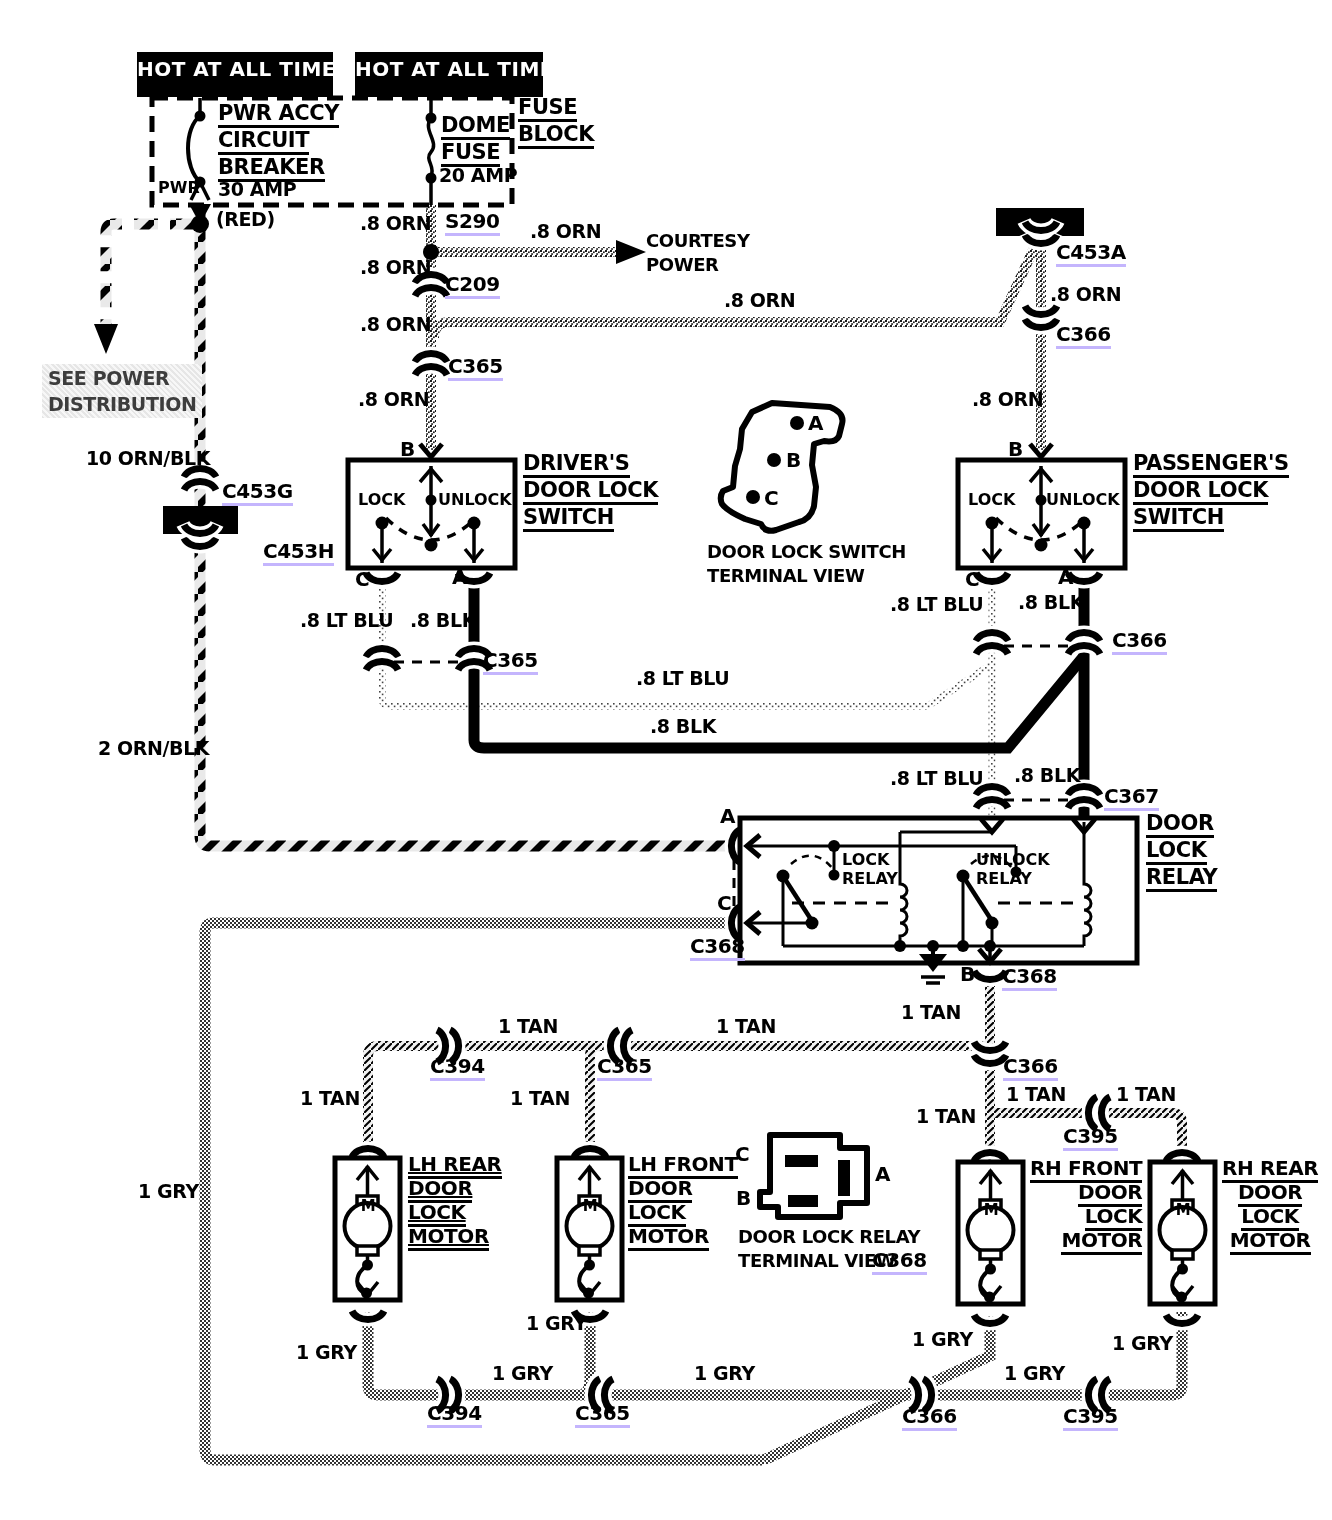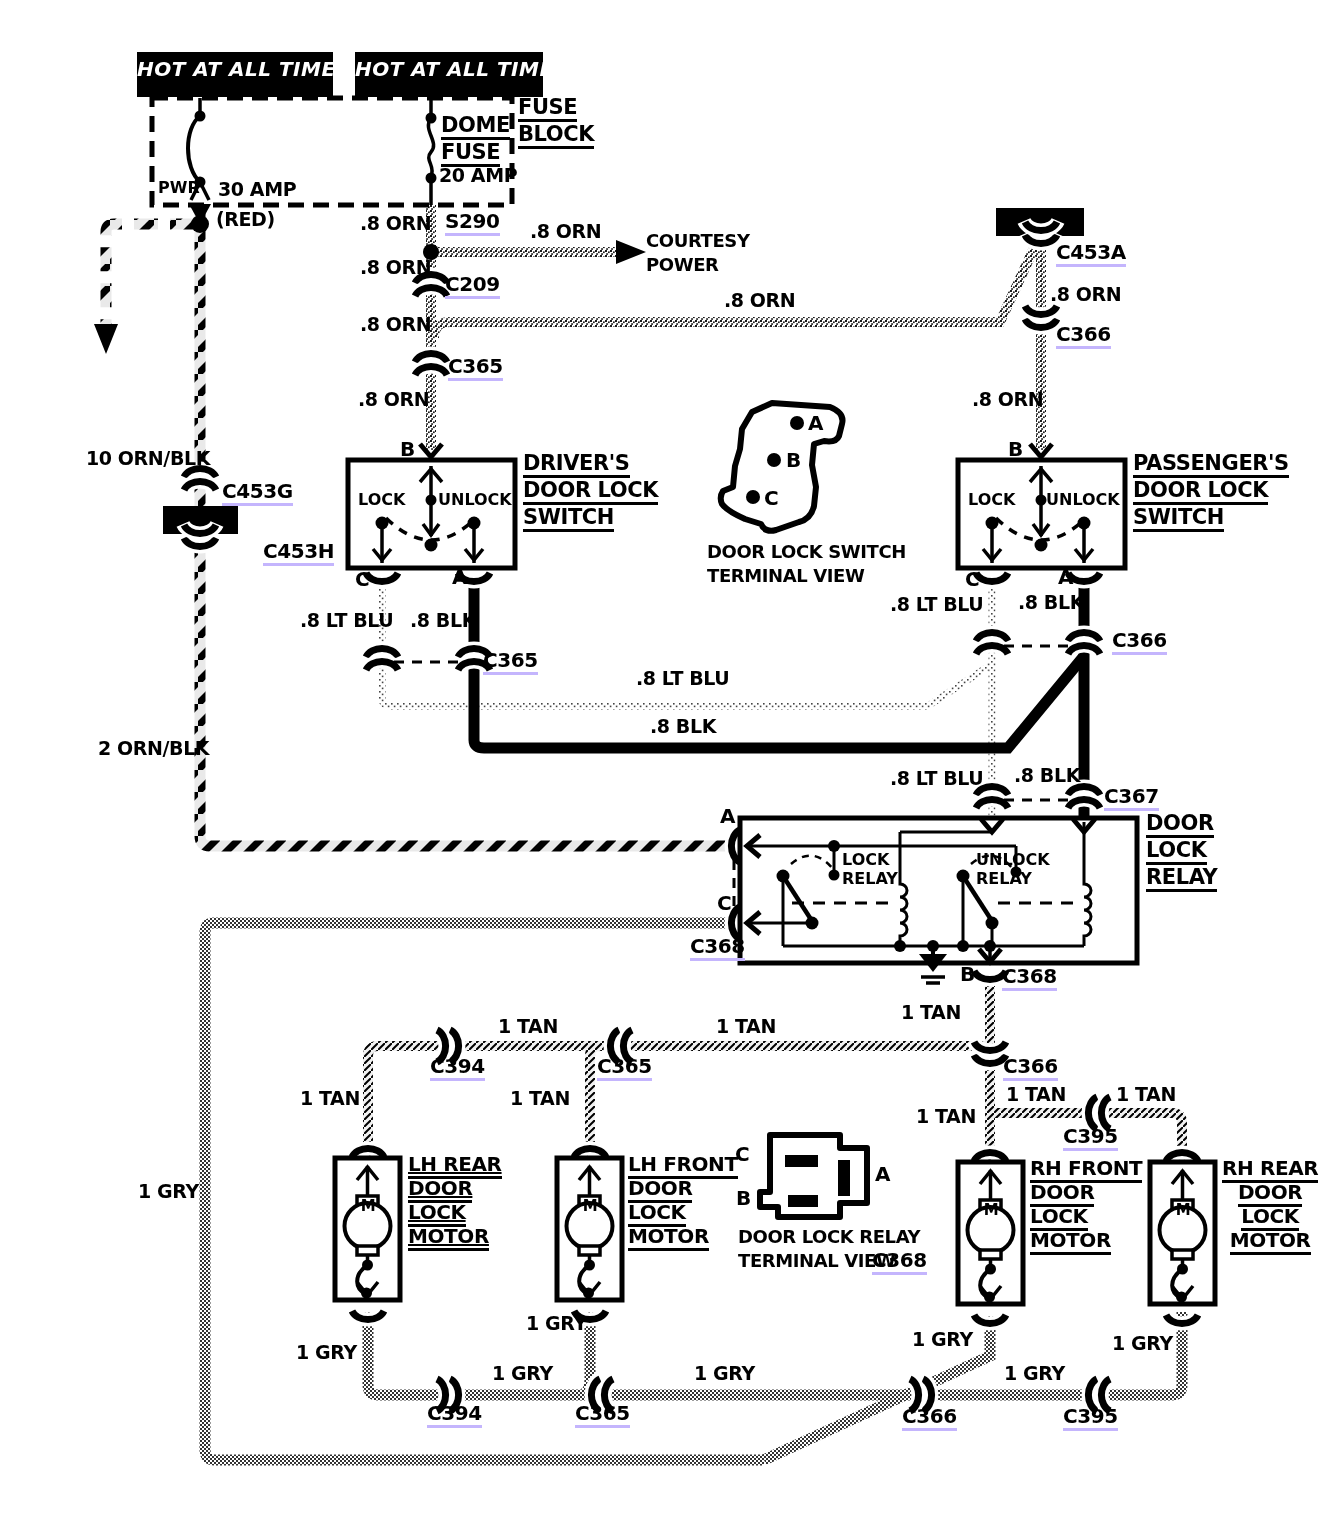--- a/index.html
+++ b/index.html
@@ -12,21 +12,21 @@
   .cn{font-size:20px;}
   .cn span{border-bottom:3px solid #c4b5fd;padding-bottom:0px;}
   .cmp{font-size:21px;line-height:27px;}
   .cmp span{border-bottom:3px solid #000;padding-bottom:0px;}
   .mot{font-size:20px;line-height:24px;}
   .mot span{border-bottom:3px solid #000;}
   .term{font-size:20px;}
   .inner{font-size:16px;line-height:19px;letter-spacing:0;}
   .cap{font-size:18px;line-height:24px;}
   .hot{background:#000;color:#fff;text-align:center;font-size:20px;padding:6px 0 17px 0;
-       letter-spacing:0.5px;font-style:italic;}
+       letter-spacing:0.5px;}
   .gray{color:#3d3d3d;background:repeating-linear-gradient(45deg,#e6e6e6 0 2px,#f7f7f7 2px 4px);
         padding:1px 6px;font-size:19px;line-height:26px;}
   .mlabel{font-size:15px;text-align:center;}
 </style>
 </head>
 <body>
 
 <div id="stage">
 <svg id="wires" width="1332" height="1520" viewBox="0 0 1332 1520">
   <defs>
@@ -290,20 +290,25 @@
 <div class="lbl hot" style="left: 137px; top: 52px; width: 196px;">
       <div><span>HOT AT ALL TIMES</span></div>
     </div>
     <div class="lbl hot" style="left: 355px; top: 52px; width: 188px;">
       <div><span>HOT AT ALL TIMES</span></div>
     </div>
     <div class="lbl cmp" style="left: 518px; top: 94px;">
       <div><span>FUSE</span></div>
       <div><span>BLOCK</span></div>
     </div>
+    <div class="lbl cmp" style="left: 218px; top: 100px;">
+      <div><span>PWR ACCY</span></div>
+      <div><span>CIRCUIT</span></div>
+      <div><span>BREAKER</span></div>
+    </div>
     <div class="lbl inner" style="left: 158px; top: 178px;">
       <div><span>PWR</span></div>
     </div>
     <div class="lbl " style="left: 218px; top: 178px;">
       <div><span>30 AMP</span></div>
     </div>
     <div class="lbl " style="left: 216px; top: 208px;">
       <div><span>(RED)</span></div>
     </div>
     <div class="lbl cmp" style="left: 441px; top: 112px;">
@@ -348,20 +353,24 @@
       <div><span>C453A</span></div>
     </div>
     <div class="lbl " style="left: 1050px; top: 283px;">
       <div><span>.8 ORN</span></div>
     </div>
     <div class="lbl cn" style="left: 1056px; top: 323px;">
       <div><span>C366</span></div>
     </div>
     <div class="lbl " style="left: 972px; top: 388px;">
       <div><span>.8 ORN</span></div>
+    </div>
+    <div class="lbl gray" style="left: 42px; top: 364px;">
+      <div><span>SEE POWER</span></div>
+      <div><span>DISTRIBUTION</span></div>
     </div>
     <div class="lbl " style="left: 86px; top: 447px;">
       <div><span>10 ORN/BLK</span></div>
     </div>
     <div class="lbl cn" style="left: 222px; top: 480px;">
       <div><span>C453G</span></div>
     </div>
     <div class="lbl cn" style="left: 216px; top: 540px; margin-left: 47px;">
       <div><span>C453H</span></div>
     </div>
@@ -523,21 +532,21 @@
       <div><span>DOOR</span></div>
       <div><span>LOCK</span></div>
       <div><span>MOTOR</span></div>
     </div>
     <div class="lbl mot" style="left: 628px; top: 1152px;">
       <div><span>LH FRONT</span></div>
       <div><span>DOOR</span></div>
       <div><span>LOCK</span></div>
       <div><span>MOTOR</span></div>
     </div>
-    <div class="lbl mot" style="left: 1030px; top: 1156px;">
+    <div class="lbl mot" style="left: 1030px; top: 1156px; text-align: right;">
       <div><span>RH FRONT</span></div>
       <div><span>DOOR</span></div>
       <div><span>LOCK</span></div>
       <div><span>MOTOR</span></div>
     </div>
     <div class="lbl mot" style="left: 1222px; top: 1156px; text-align: center;">
       <div><span>RH REAR</span></div>
       <div><span>DOOR</span></div>
       <div><span>LOCK</span></div>
       <div><span>MOTOR</span></div>

